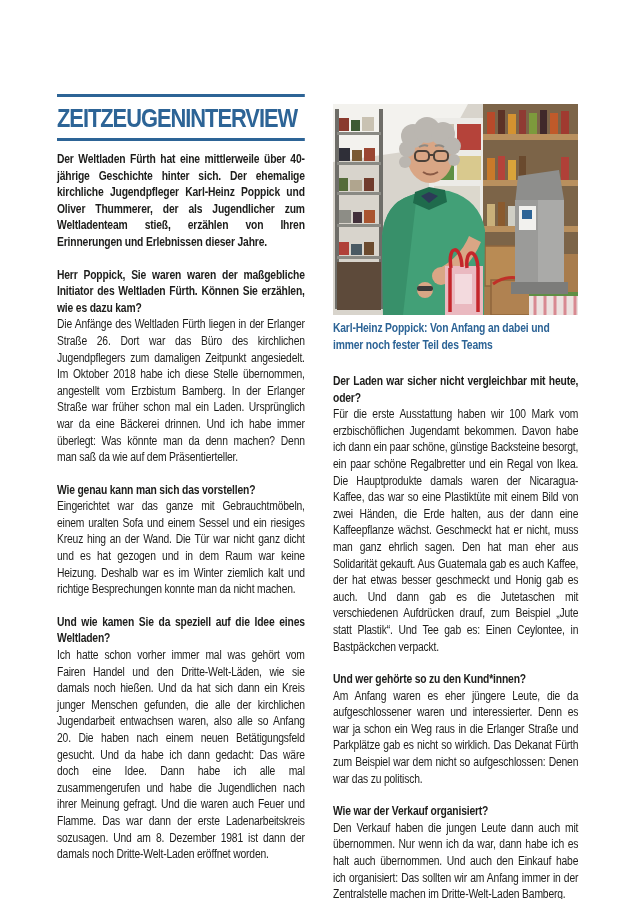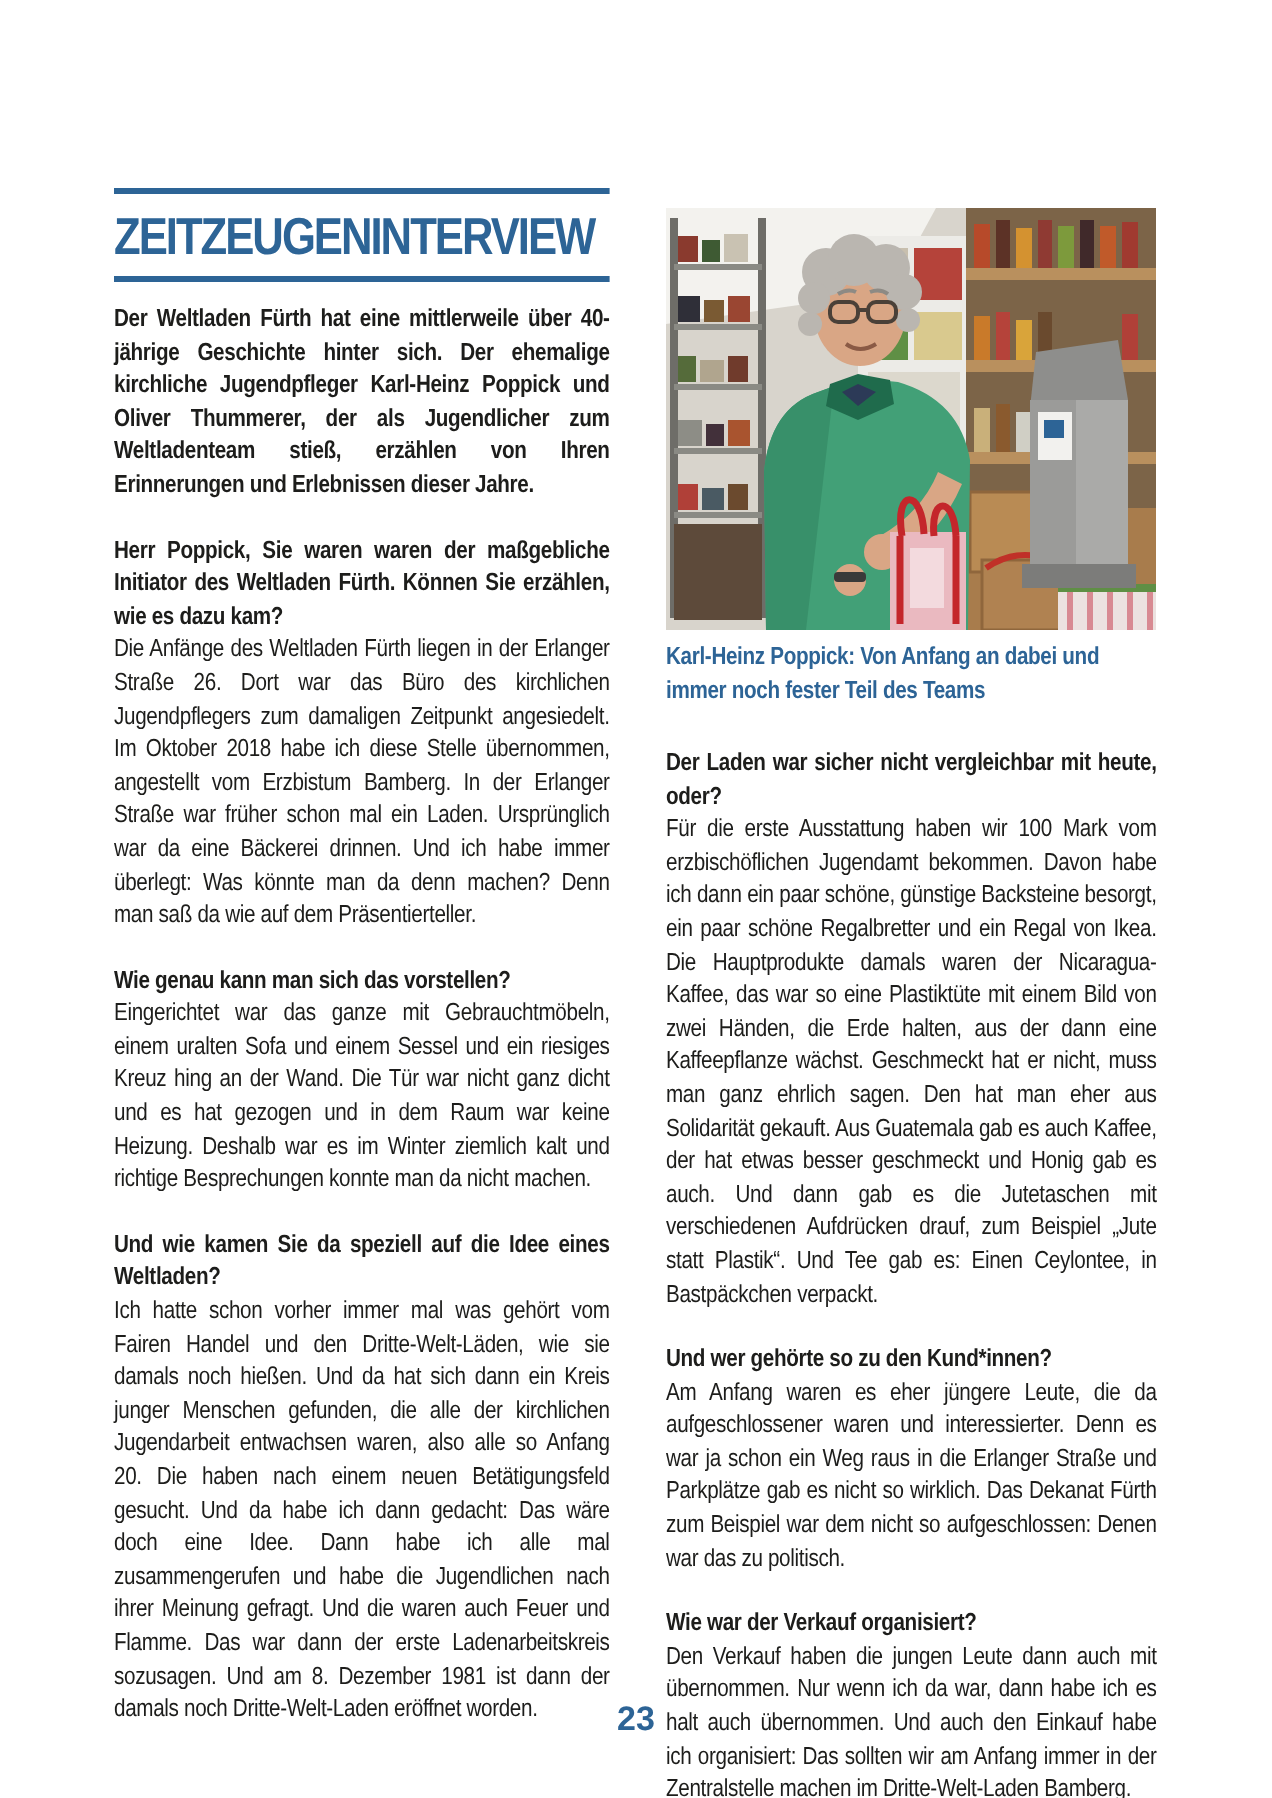--- a/index.html
+++ b/index.html
@@ -189,14 +189,13 @@
       <p class="answer">Für die erste Ausstattung haben wir 100 Mark vom erzbischöflichen Jugendamt bekommen. Davon habe ich dann ein paar schöne, günstige Backsteine besorgt, ein paar schöne Regalbretter und ein Regal von Ikea. Die Hauptprodukte damals waren der Nicaragua-Kaffee, das war so eine Plastiktüte mit einem Bild von zwei Händen, die Erde halten, aus der dann eine Kaffeepflanze wächst. Geschmeckt hat er nicht, muss man ganz ehrlich sagen. Den hat man eher aus Solidarität gekauft. Aus Guatemala gab es auch Kaffee, der hat etwas besser geschmeckt und Honig gab es auch. Und dann gab es die Jutetaschen mit verschiedenen Aufdrücken drauf, zum Beispiel „Jute statt Plastik“. Und Tee gab es: Einen Ceylontee, in Bastpäckchen verpackt.</p>
 
       <p class="question">Und wer gehörte so zu den Kund*innen?</p>
       <p class="answer">Am Anfang waren es eher jüngere Leute, die da aufgeschlossener waren und interessierter. Denn es war ja schon ein Weg raus in die Erlanger Straße und Parkplätze gab es nicht so wirklich. Das Dekanat Fürth zum Beispiel war dem nicht so aufgeschlossen: Denen war das zu politisch.</p>
 
       <p class="question">Wie war der Verkauf organisiert?</p>
       <p class="answer">Den Verkauf haben die jungen Leute dann auch mit übernommen. Nur wenn ich da war, dann habe ich es halt auch übernommen. Und auch den Einkauf habe ich organisiert: Das sollten wir am Anfang immer in der Zentralstelle machen im Dritte-Welt-Laden Bamberg.</p>
     </div>
   </div>
 
-  <div class="page-number">23</div>
 </div>
 
 </body></html>

